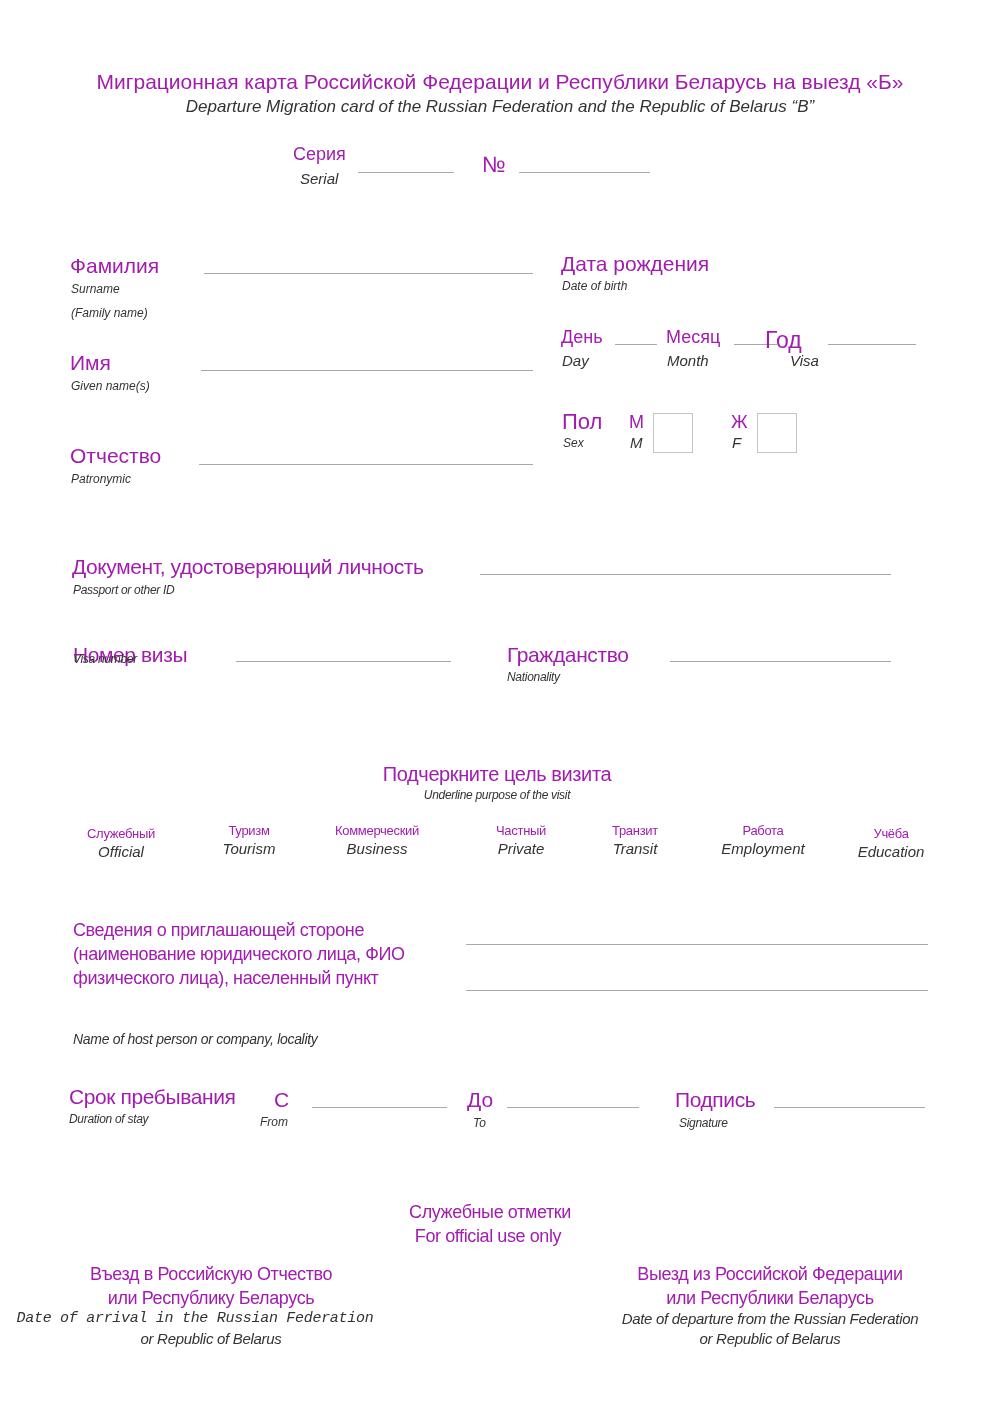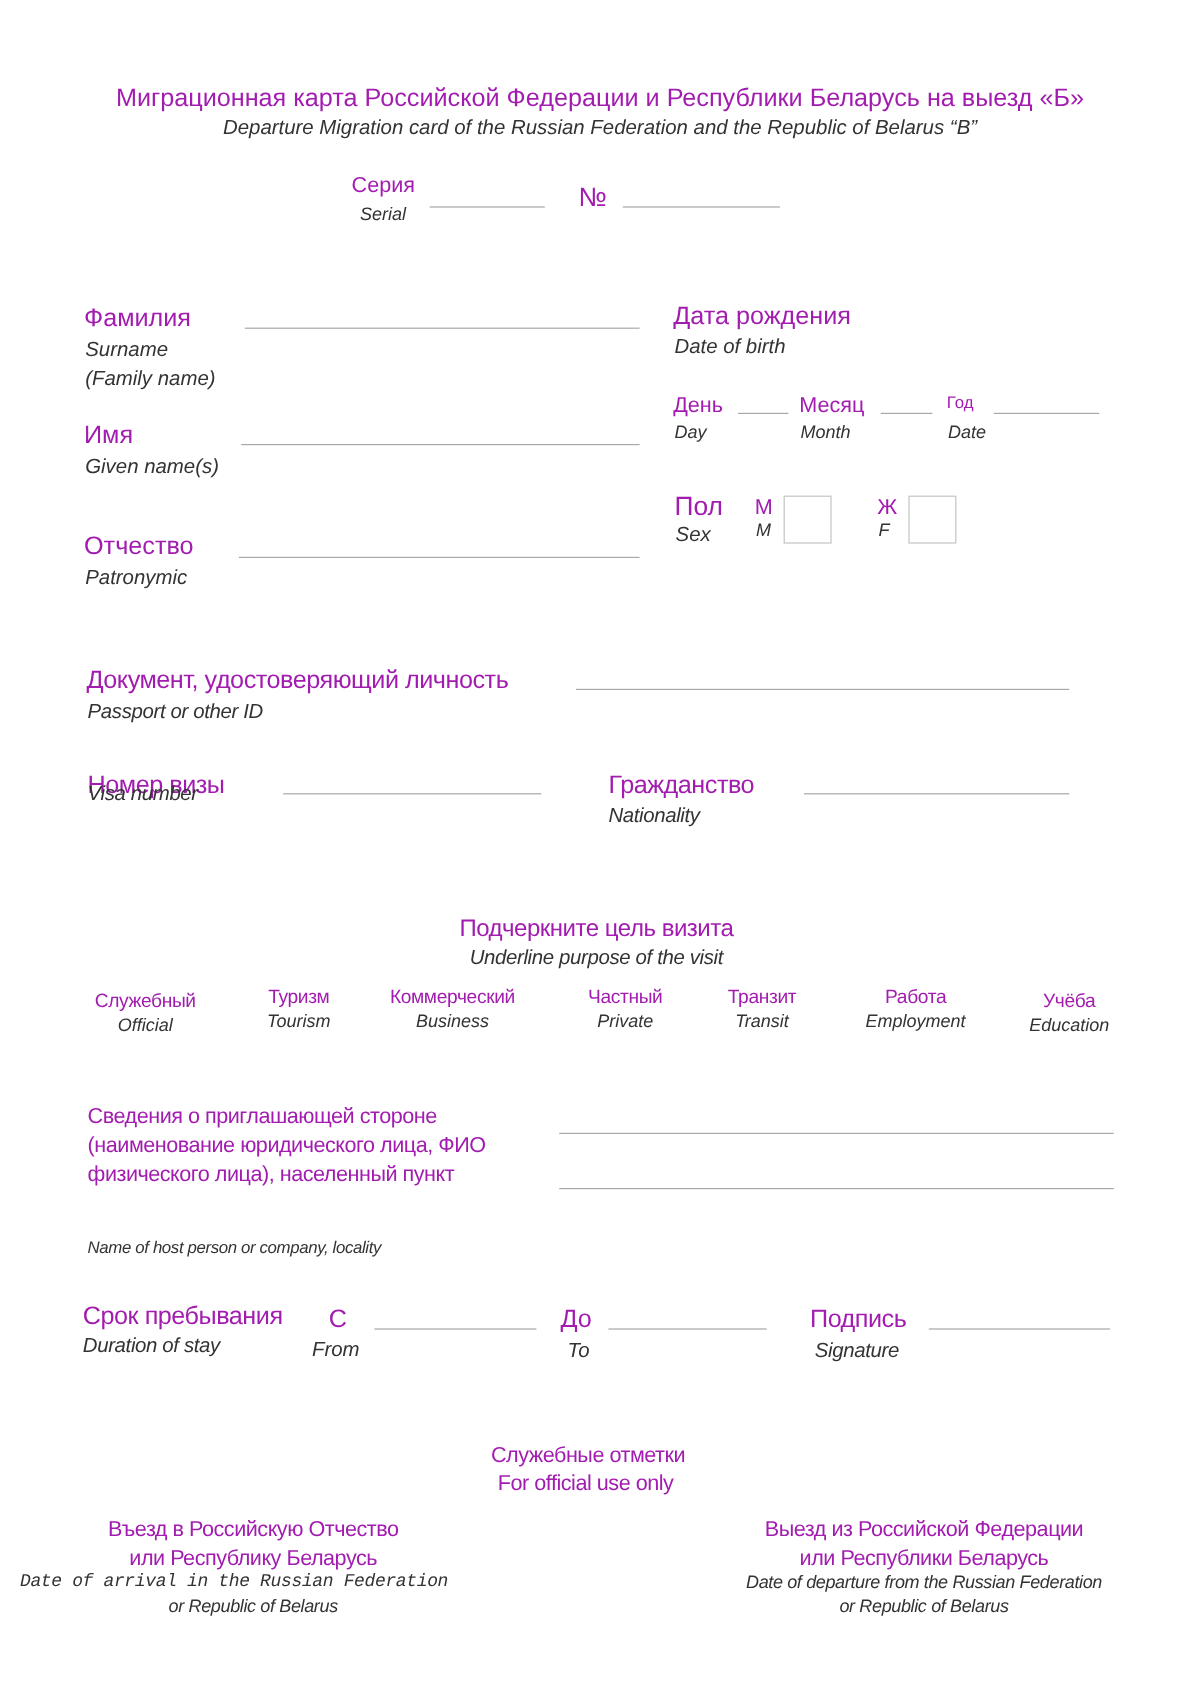--- a/index.html
+++ b/index.html
@@ -1,27 +1,27 @@
 <!DOCTYPE html>
 <html><head>
 <meta charset="utf-8">
 <style>
   html, body { margin: 0; padding: 0; background: #ffffff; }
   body { width: 1000px; height: 1415px; position: relative; overflow: hidden; color: #1a1a1a;
          font-family: "Liberation Sans", sans-serif; }
   .abs { position: absolute; white-space: nowrap; }
   .ru { font-size: 21px; color: #a21caf; }
   .ru-cond { font-size: 20px; letter-spacing: -0.4px; }
-  .en { font-style: italic; font-size: 17px; color: #333; }
+  .en { font-style: italic; font-size: 12px; color: #333; }
   .en-sm { font-style: italic; font-size: 15px; color: #333; }
   .line { position: absolute; height: 0; border-top: 1px solid #a8a8a8; }
   .box { position: absolute; width: 40px; height: 40px; border: 1px solid #c4c4c4; box-sizing: border-box; background: #fff; }
   .center { text-align: center; transform: translateX(-50%); }
   .purpose { position: absolute; text-align: center; transform: translateX(-50%); }
-  .purpose .ru { font-size: 16px; display: block; letter-spacing: -0.3px; }
+  .purpose .ru { font-size: 13px; display: block; letter-spacing: -0.3px; }
   .purpose .en { font-size: 15px; display: block; margin-top: 2px; }
 </style>
 </head>
 <body>
 
 <div class="abs center ru" style="left:500px; top:70px; font-size:21px;">Миграционная карта Российской Федерации и Республики Беларусь на выезд «Б»</div>
 <div class="abs center en" style="left:500px; top:97px; font-size:17px;">Departure Migration card of the Russian Federation and the Republic of Belarus “B”</div>
 
 <div class="abs ru" style="left:293px; top:144px; font-size:18px;">Серия</div>
 <div class="abs en-sm" style="left:300px; top:170px;">Serial</div>
@@ -46,22 +46,22 @@
 <div class="abs en" style="left:562px; top:279px;">Date of birth</div>
 
 <div class="abs ru" style="left:561px; top:327px; font-size:18px;">День</div>
 <div class="abs en-sm" style="left:562px; top:352px;">Day</div>
 <div class="line" style="left:615px; top:344px; width:42px;"></div>
 
 <div class="abs ru" style="left:666px; top:327px; font-size:18px;">Месяц</div>
 <div class="abs en-sm" style="left:667px; top:352px;">Month</div>
 <div class="line" style="left:734px; top:344px; width:43px;"></div>
 
-<div class="abs ru" style="left:789px; top:327px; font-size:14px;">Год</div>
-<div class="abs en-sm" style="left:790px; top:352px;">Date</div>
+<div class="abs ru" style="left:765px; top:327px; font-size:23px;">Год</div>
+<div class="abs en-sm" style="left:790px; top:352px;">Visa</div>
 <div class="line" style="left:828px; top:344px; width:88px;"></div>
 
 <div class="abs ru" style="left:562px; top:409px; font-size:22px;">Пол</div>
 <div class="abs en" style="left:563px; top:436px;">Sex</div>
 
 <div class="abs ru" style="left:629px; top:412px; font-size:18px;">М</div>
 <div class="abs en-sm" style="left:630px; top:434px;">M</div>
 <div class="box" style="left:653px; top:413px;"></div>
 
 <div class="abs ru" style="left:731px; top:412px; font-size:18px;">Ж</div>

